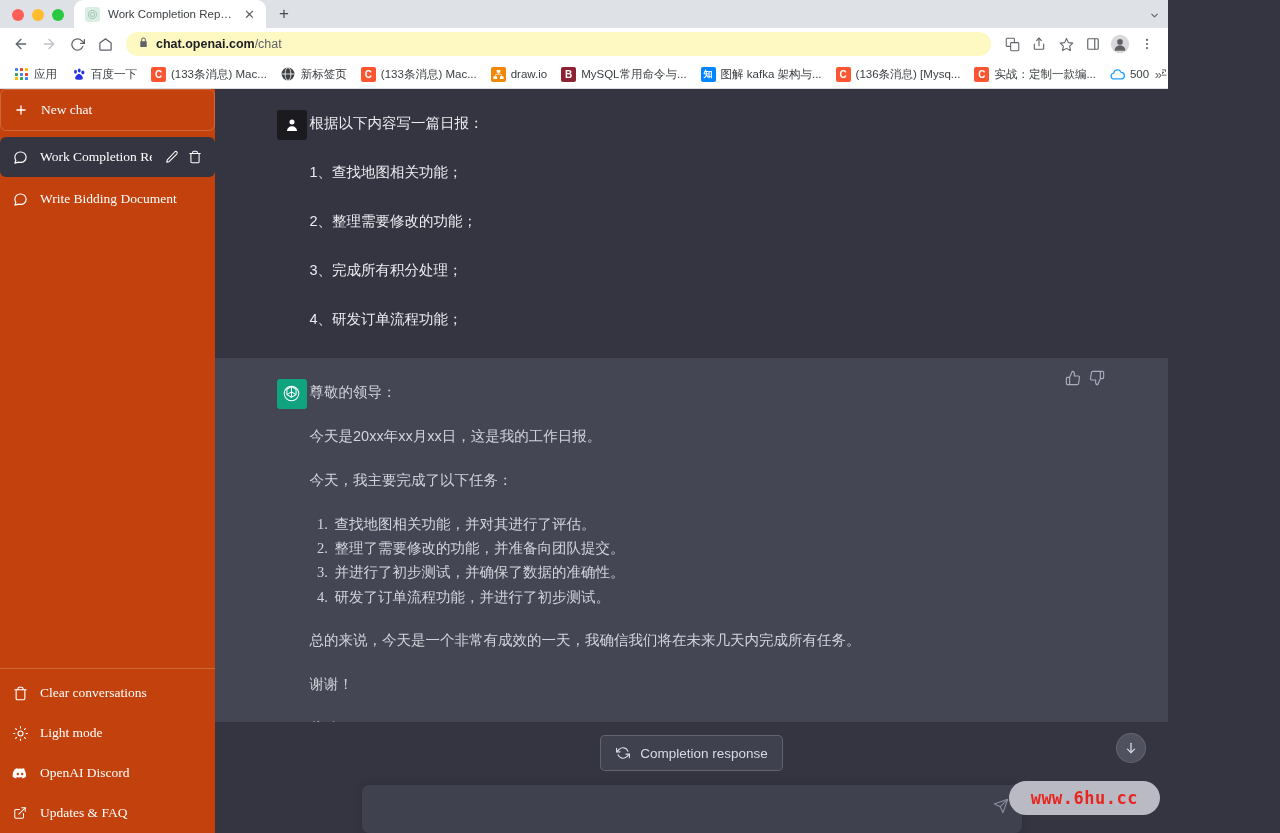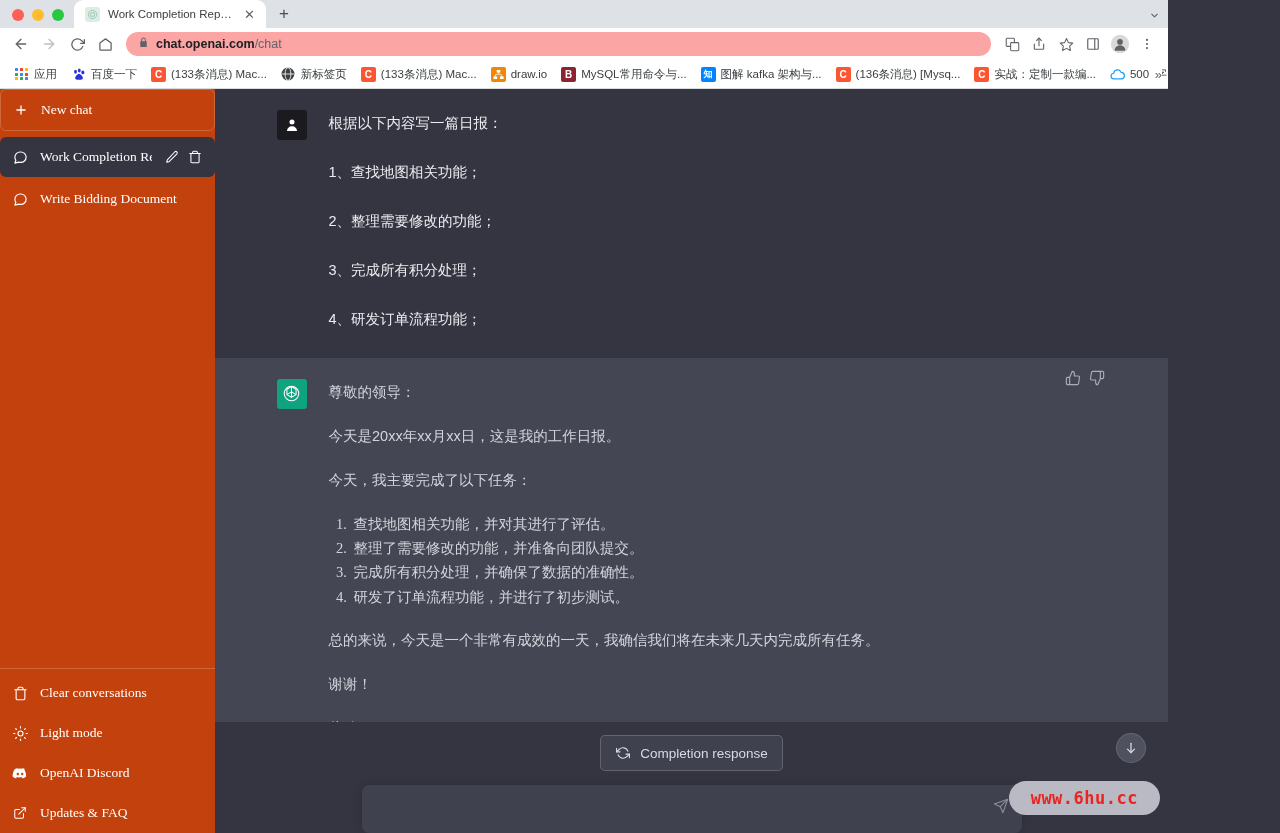--- a/index.html
+++ b/index.html
@@ -52,21 +52,21 @@
   .toolbar {
     height: 32px; background: #fff; display: flex; align-items: center;
     padding: 0 8px; gap: 2px; flex: 0 0 32px;
   }
   .tb-btn {
     width: 26px; height: 26px; display: flex; align-items: center;
     justify-content: center; color: #5f6368; border-radius: 50%; flex: 0 0 26px;
   }
   .tb-btn.dim { color: #bdc1c6; }
   .omnibox {
-    flex: 1; height: 24px; background: #fca5a5; border-radius: 13px;
+    flex: 1; height: 24px; background: #fef9c3; border-radius: 13px;
     display: flex; align-items: center; gap: 7px; padding: 0 12px;
     margin: 0 6px; font-size: 12.5px; color: #202124;
   }
   .omni-url b { font-weight: 700; color: #202124; }
   .omni-url span { color: #5f6368; font-weight: 400; }
   .tb-right { display: flex; align-items: center; gap: 1px; }
 
   .bookmarks {
     height: 29px; background: #fff; display: flex; align-items: center;
     padding: 0 8px; gap: 2px; flex: 0 0 29px;
@@ -129,21 +129,21 @@
   .ico svg { display: block; }
 
   
   .chat-col { flex: 1; display: flex; flex-direction: column; position: relative; overflow: hidden; }
   .messages { flex: 1; overflow: hidden; display: flex; flex-direction: column; }
 
   .msg { display: flex; justify-content: center; width: 100%; }
   .msg.user { background: #343541; }
   .msg.bot  { background: #444654; }
   .msg-inner {
-    width: 100%; max-width: 830px; display: flex; gap: 22px;
+    width: 100%; max-width: 830px; display: flex; gap: 3px;
     padding: 18px 48px 18px 0; position: relative;
   }
   .avatar {
     width: 30px; height: 30px; flex: 0 0 30px; border-radius: 3px;
     display: flex; align-items: center; justify-content: center; margin-top: 3px;
   }
   .avatar.user { background: #1a1a1f; }
   .avatar.bot  { background: #10a37f; }
   .msg-body { flex: 1; color: #d1d5db; font-size: 14.5px; line-height: 1.72; padding-top: 4px; }
   .msg.user .msg-body { color: #ececf1; }
@@ -509,21 +509,21 @@
                 <circle cx="12" cy="12" r="9.2"></circle>
               </svg>
             </div>
             <div class="msg-body">
               <p>尊敬的领导：</p>
               <p>今天是20xx年xx月xx日，这是我的工作日报。</p>
               <p>今天，我主要完成了以下任务：</p>
               <ol>
                 <li>查找地图相关功能，并对其进行了评估。</li>
                 <li>整理了需要修改的功能，并准备向团队提交。</li>
-                <li>完成所有积分处理，并确保了数据的准确性。</li>
+                <li>并进行了初步测试，并确保了数据的准确性。</li>
                 <li>研发了订单流程功能，并进行了初步测试。</li>
               </ol>
               <p>总的来说，今天是一个非常有成效的一天，我确信我们将在未来几天内完成所有任务。</p>
               <p>谢谢！</p>
               <p class="sig">
                 <span>此致</span><br>
                 
               </p>
             </div>
             <div class="bot-actions">

